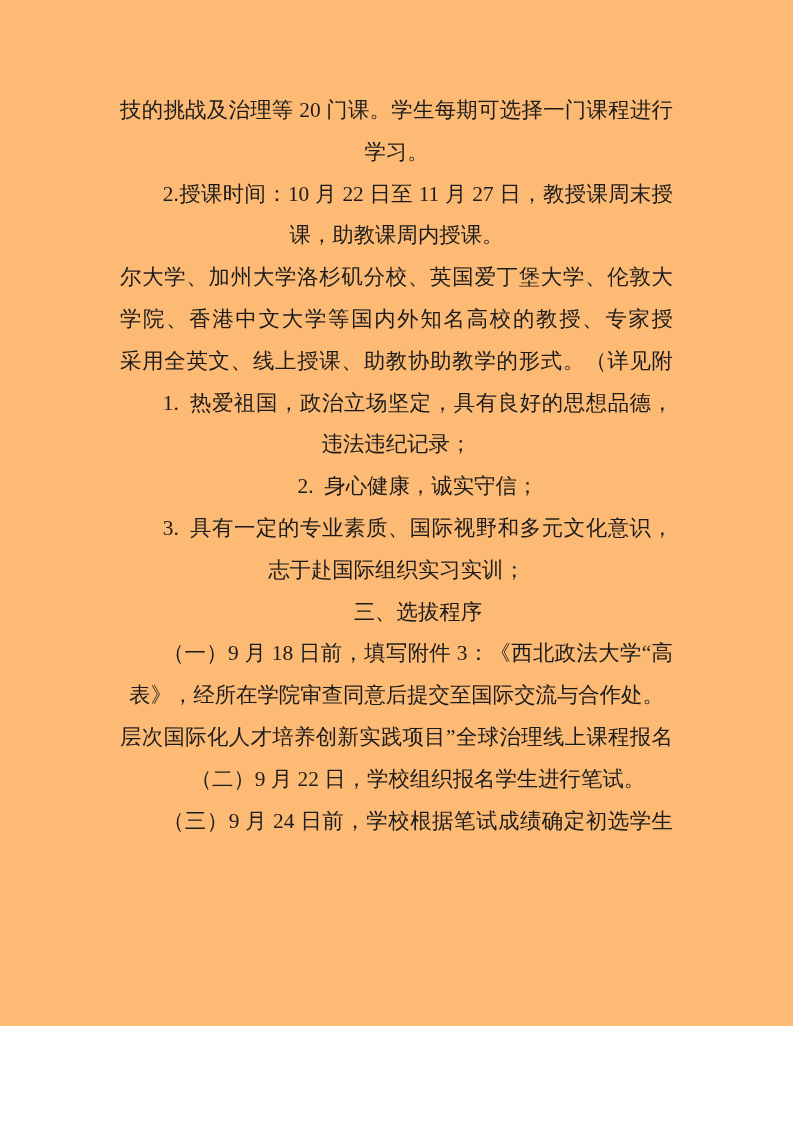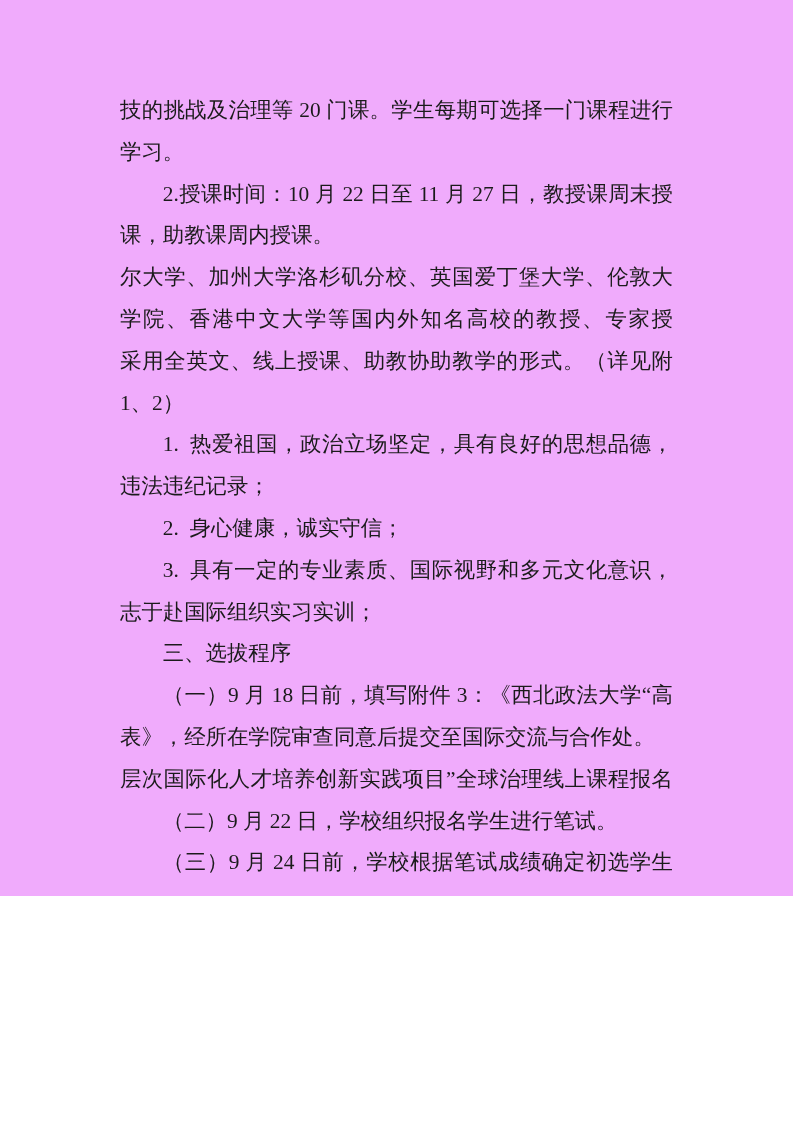--- a/index.html
+++ b/index.html
@@ -3,39 +3,39 @@
 <meta charset="utf-8">
 <style>
   html, body {
     margin: 0;
     padding: 0;
     background: #ffffff;
   }
   .page {
     position: relative;
     width: 793px;
-    height: 896px;
-    background: #f0abfc;
+    height: 1026px;
+    background: #fdba74;
     overflow: hidden;
   }
   .doc-body {
     position: absolute;
     left: 120px;
     top: 90px;
     width: 553px;
     font-family: "Liberation Serif", "DejaVu Serif", serif;
     font-size: 21.4px;
     line-height: 41.8px;
     color: #1b1b1b;
     -webkit-font-smoothing: antialiased;
   }
   .line {
     height: 41.8px;
     overflow: hidden;
-    text-align: left;
+    text-align: center;
   }
   .line.just {
     text-align: justify;
     text-align-last: justify;
   }
   .line.indent {
     text-indent: 2em;
   }
   .line b {
     font-weight: normal;
@@ -51,21 +51,20 @@
 
 <div class="page">
   <div class="doc-body">
       <div class="line just">技的挑战及治理等 20 门课。学生每期可选择一门课程进行</div>
       <div class="line">学习。</div>
       <div class="line indent just">2.<b>授课时间：</b>10 月 22 日至 11 月 27 日，教授课周末授</div>
       <div class="line">课，助教课周内授课。</div>
       <div class="line just">尔大学、加州大学洛杉矶分校、英国爱丁堡大学、伦敦大学</div>
       <div class="line just">学院、香港中文大学等国内外知名高校的教授、专家授课，</div>
       <div class="line just">采用全英文、线上授课、助教协助教学的形式。（详见附件</div>
-      <div class="line">1、2）</div>
       <div class="line indent just">1. 热爱祖国，政治立场坚定，具有良好的思想品德，无</div>
       <div class="line">违法违纪记录；</div>
       <div class="line indent">2. 身心健康，诚实守信；</div>
       <div class="line indent just">3. 具有一定的专业素质、国际视野和多元文化意识，有</div>
       <div class="line">志于赴国际组织实习实训；</div>
       <div class="line indent heading"><b>三、选拔程序</b></div>
       <div class="line indent just">（一）9 月 18 日前，填写附件 3：《西北政法大学“高</div>
       <div class="line">表》，经所在学院审查同意后提交至国际交流与合作处。</div>
       <div class="line just">层次国际化人才培养创新实践项目”全球治理线上课程报名</div>
       <div class="line indent">（二）9 月 22 日，学校组织报名学生进行笔试。</div>

